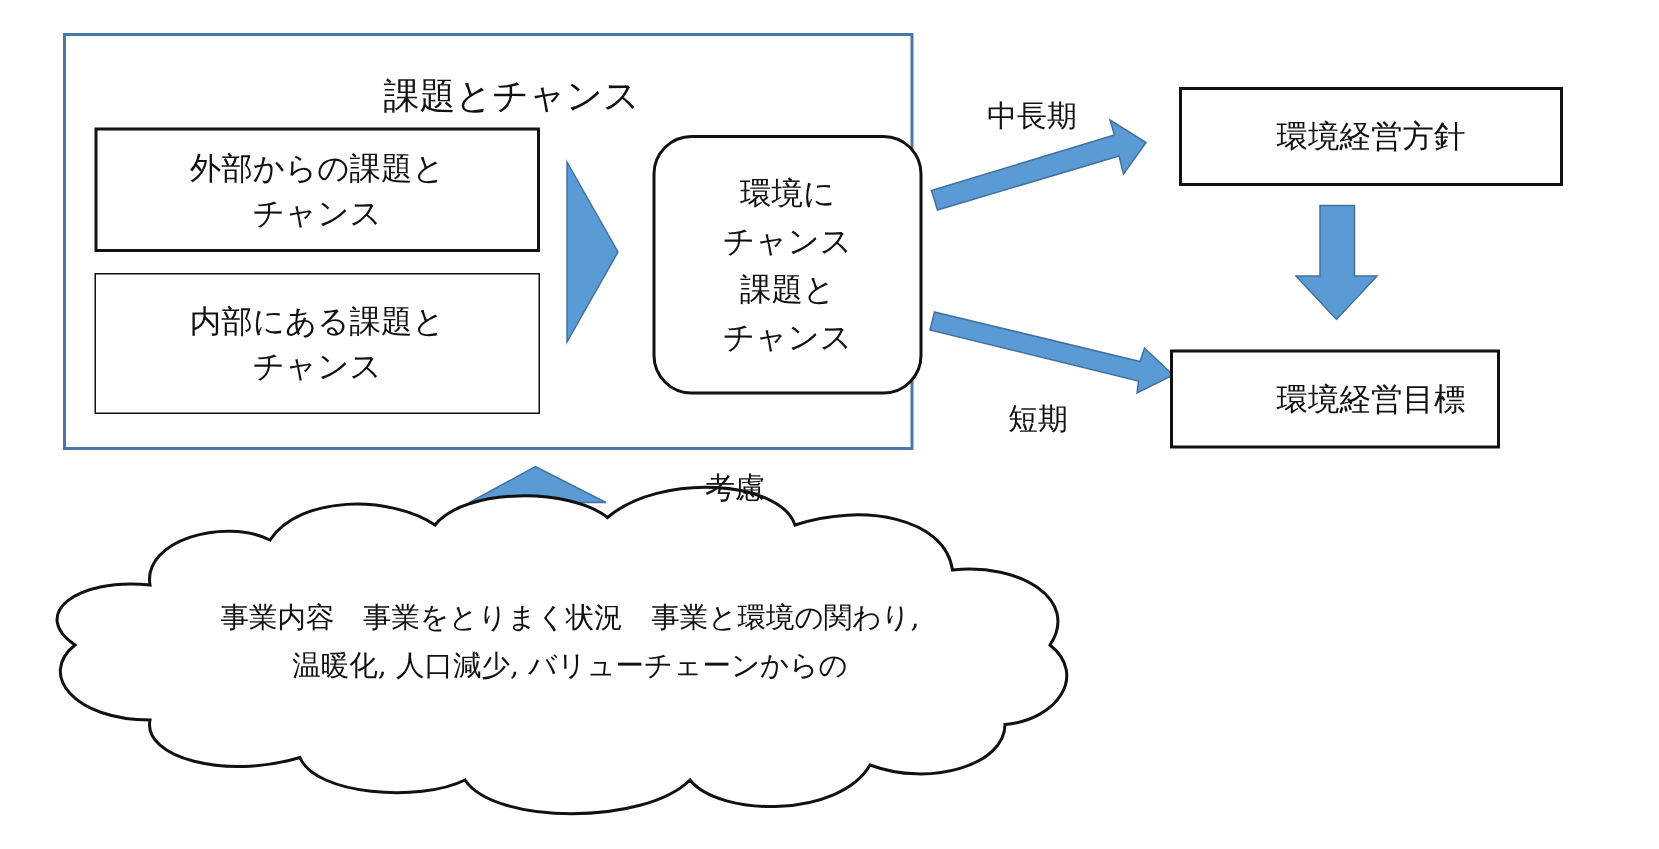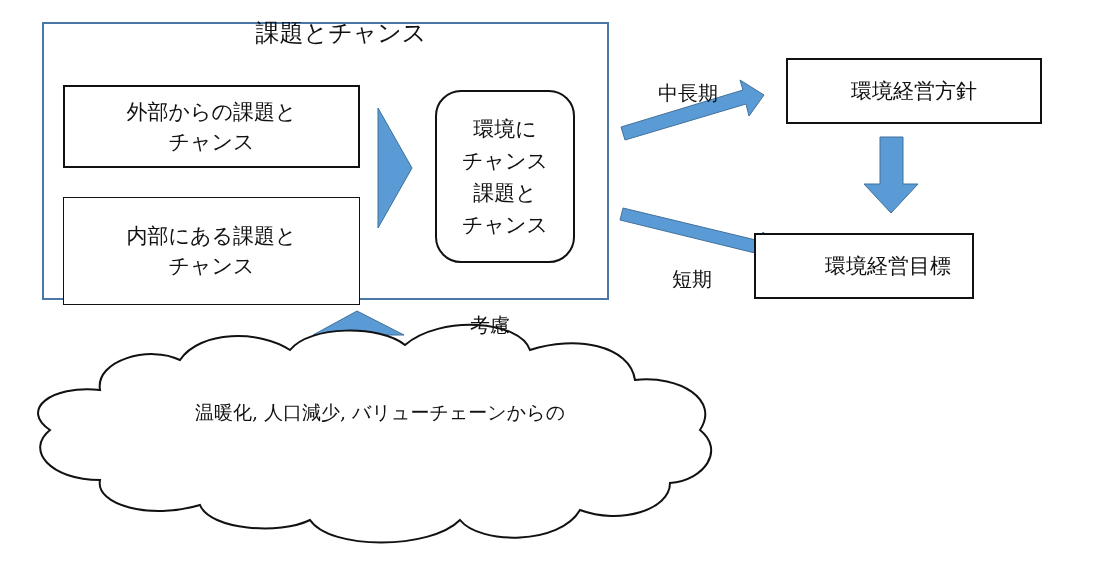--- a/index.html
+++ b/index.html
@@ -1,20 +1,20 @@
 <!DOCTYPE html>
 <html><head>
 <meta charset="utf-8">
 <style>
   html, body { margin:0; padding:0; background:#ffffff; }
   body { width:1106px; height:566px; position:relative; overflow:hidden;
          font-family: "DejaVu Serif", "Liberation Serif", serif; color:#111; }
   .abs { position:absolute; }
   .container { left:42px; top:22px; width:567px; height:278px; border:2px solid #4a76a8; box-sizing:border-box; }
-  .title { left:42px; top:17px; width:578px; text-align:center; font-size:24px; padding-left:20px; box-sizing:border-box; }
+  .title { left:42px; top:48px; width:578px; text-align:center; font-size:24px; padding-left:20px; box-sizing:border-box; }
   .box { border:2px solid #111; box-sizing:border-box; display:flex; align-items:center; justify-content:center; text-align:center; font-size:21px; line-height:30px; background:#fff; }
   .box span { display:block; }
   .rbox { border-radius:26px; }
   .label { font-size:20px; }
   .cloudtext { font-size:19px; text-align:center; line-height:32px; }
   svg { position:absolute; left:0; top:0; }
 </style>
 </head>
 <body>
 
@@ -50,43 +50,44 @@
 <div class="abs container"></div>
 <div class="abs title">課題とチャンス</div>
 
 <div class="abs box" style="left:63px;top:85px;width:297px;height:83px;">
   <div>
     <span>外部からの課題と</span>
     <span>チャンス</span>
   </div>
 </div>
 
-<div class="abs box" style="left:63px;top:197px;width:297px;height:108px;border-width:1.5px;">
+<div class="abs box" style="left:63px;top:182px;width:297px;height:94px;border-width:1.5px;">
   <div>
     <span>内部にある課題と</span>
     <span>チャンス</span>
   </div>
 </div>
 
-<div class="abs box rbox" style="left:435px;top:90px;width:140px;height:173px;line-height:32px;">
+<div class="abs box rbox" style="left:435px;top:90px;width:180px;height:173px;line-height:32px;">
   <div>
     <span>環境に</span>
     <span>チャンス</span>
     <span>課題と</span>
     <span>チャンス</span>
   </div>
 </div>
 
-<div class="abs label" style="left:658px;top:64px;margin-top:16px;">中長期</div>
+<div class="abs label" style="left:658px;top:64px;">中長期</div>
 <div class="abs label" style="left:672px;top:266px;">短期</div>
 <div class="abs label" style="left:470px;top:312px;">考慮</div>
 
 <div class="abs box" style="left:786px;top:58px;width:256px;height:66px;">
   <span>環境経営方針</span>
 </div>
 
-<div class="abs box" style="left:754px;top:233px;width:220px;height:66px;padding-left:48px;">
+<div class="abs box" style="left:780px;top:233px;width:220px;height:66px;padding-left:48px;">
   <span>環境経営目標</span>
 </div>
 
 <div class="abs cloudtext" style="left:80px;top:396px;width:600px;">
+  <div>事業内容　事業をとりまく状況　事業と環境の関わり,</div>
   <div>温暖化, 人口減少, バリューチェーンからの</div>
 </div>
 
 </body></html>

